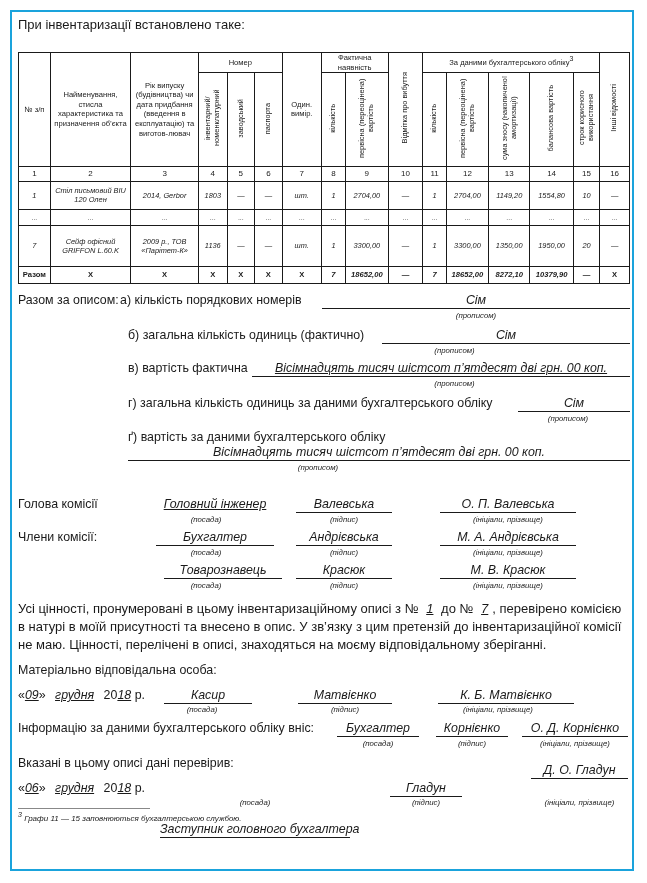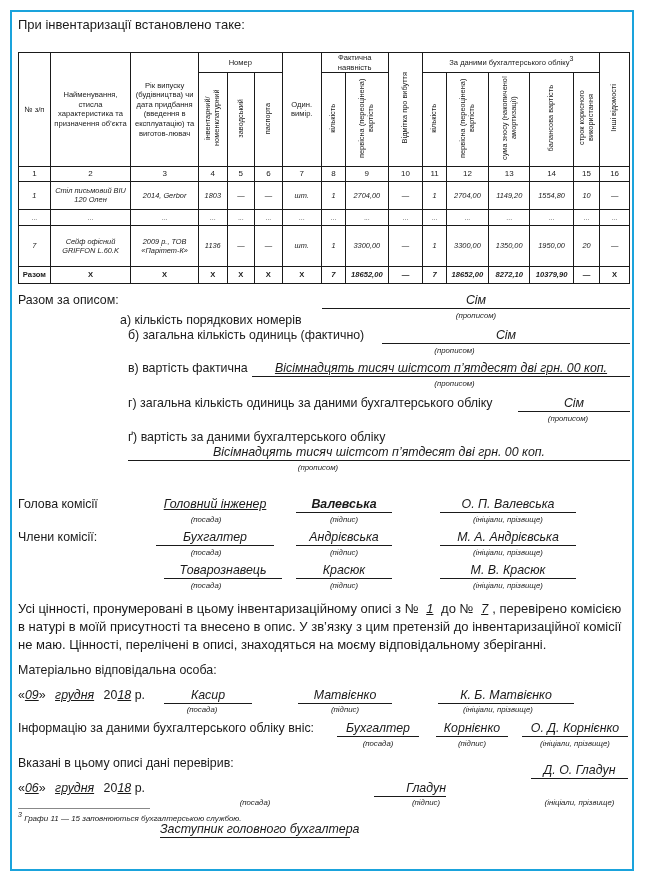--- a/index.html
+++ b/index.html
@@ -168,21 +168,21 @@
     <td class="it">18652,00</td>
     <td class="it">8272,10</td>
     <td class="it">10379,90</td>
     <td>—</td>
     <td>X</td>
   </tr>
 </tbody>
   </table>
 
 <div class="txt" style="left:18px; top:293px;">Разом за описом:</div>
-<div class="txt" style="left:120px; top:293px;margin-top:20px;">а) кількість порядкових номерів</div>
+<div class="txt" style="left:120px; top:293px;">а) кількість порядкових номерів</div>
 <div class="fill" style="left:322px; top:293px; width:308px;">Сім</div>
 <div class="cap" style="left:322px; top:311px; width:308px;">(прописом)</div>
 
 <div class="txt" style="left:128px; top:328px;">б) загальна кількість одиниць (фактично)</div>
 <div class="fill" style="left:382px; top:328px; width:248px;">Сім</div>
 <div class="cap" style="left:382px; top:346px; width:145px;">(прописом)</div>
 
 <div class="txt" style="left:128px; top:361px;">в) вартість фактична</div>
 <div class="fill ul" style="left:252px; top:361px; width:378px; border-bottom:1px solid #1a1a1a;">Вісімнадцять тисяч шістсот п’ятдесят дві грн. 00 коп.</div>
 <div class="cap" style="left:382px; top:379px; width:145px;">(прописом)</div>
@@ -190,21 +190,21 @@
 <div class="txt" style="left:128px; top:396px;">г) загальна кількість одиниць за даними бухгалтерського обліку</div>
 <div class="fill" style="left:518px; top:396px; width:112px;">Сім</div>
 <div class="cap" style="left:518px; top:414px; width:100px;">(прописом)</div>
 
 <div class="txt" style="left:128px; top:430px;">ґ) вартість за даними бухгалтерського обліку</div>
 <div class="fill" style="left:128px; top:445px; width:502px;">Вісімнадцять тисяч шістсот п’ятдесят дві грн. 00 коп.</div>
 <div class="cap" style="left:128px; top:463px; width:380px;">(прописом)</div>
 
 <div class="txt" style="left:18px; top:497px;">Голова комісії</div>
 <div class="fill ul" style="left:156px; top:497px; width:118px;">Головний інженер</div>
-<div class="fill" style="left:296px; top:497px; width:96px;font-weight:bold;">Валевська</div>
+<div class="fill" style="left:296px; top:497px; width:96px;">Валевська</div>
 <div class="fill" style="left:440px; top:497px; width:136px;">О. П. Валевська</div>
 <div class="cap" style="left:156px; top:515px; width:100px;">(посада)</div>
 <div class="cap" style="left:296px; top:515px; width:96px;">(підпис)</div>
 <div class="cap" style="left:440px; top:515px; width:136px;">(ініціали, прізвище)</div>
 
 <div class="txt" style="left:18px; top:530px;">Члени комісії:</div>
 <div class="fill" style="left:156px; top:530px; width:118px;">Бухгалтер</div>
 <div class="fill" style="left:296px; top:530px; width:96px;">Андрієвська</div>
 <div class="fill" style="left:440px; top:530px; width:136px;">М. А. Андрієвська</div>
 <div class="cap" style="left:156px; top:548px; width:100px;">(посада)</div>
@@ -233,20 +233,20 @@
 <div class="fill" style="left:337px; top:721px; width:82px;">Бухгалтер</div>
 <div class="fill" style="left:436px; top:721px; width:72px;">Корнієнко</div>
 <div class="fill" style="left:522px; top:721px; width:106px;">О. Д. Корнієнко</div>
 <div class="cap" style="left:337px; top:739px; width:82px;">(посада)</div>
 <div class="cap" style="left:436px; top:739px; width:72px;">(підпис)</div>
 <div class="cap" style="left:522px; top:739px; width:106px;">(ініціали, прізвище)</div>
 
 <div class="txt" style="left:18px; top:756px;">Вказані в цьому описі дані перевірив:</div>
 <div class="txt" style="left:18px; top:781px;">«<span style="text-decoration:underline;font-style:italic">06</span>» <span style="text-decoration:underline;font-style:italic;padding:0 6px">грудня</span> <span>20</span><span style="text-decoration:underline;font-style:italic">18</span> <span>р.</span></div>
 <div class="fill" style="left:160px; top:822px; width:190px;">Заступник головного бухгалтера</div>
-<div class="fill" style="left:374px; top:781px; width:72px;text-align:right;">Гладун</div>
+<div class="fill" style="left:390px; top:781px; width:72px;">Гладун</div>
 <div class="fill" style="left:531px; top:763px; width:97px;">Д. О. Гладун</div>
 <div class="cap" style="left:160px; top:798px; width:190px;">(посада)</div>
 <div class="cap" style="left:390px; top:798px; width:72px;">(підпис)</div>
 <div class="cap" style="left:531px; top:798px; width:97px;">(ініціали, прізвище)</div>
 
 <div class="foot-line"></div>
 <div class="foot"><span class="sup">3</span> <span>Графи 11 — 15 заповнюються бухгалтерською службою.</span></div>
 
 </body></html>

